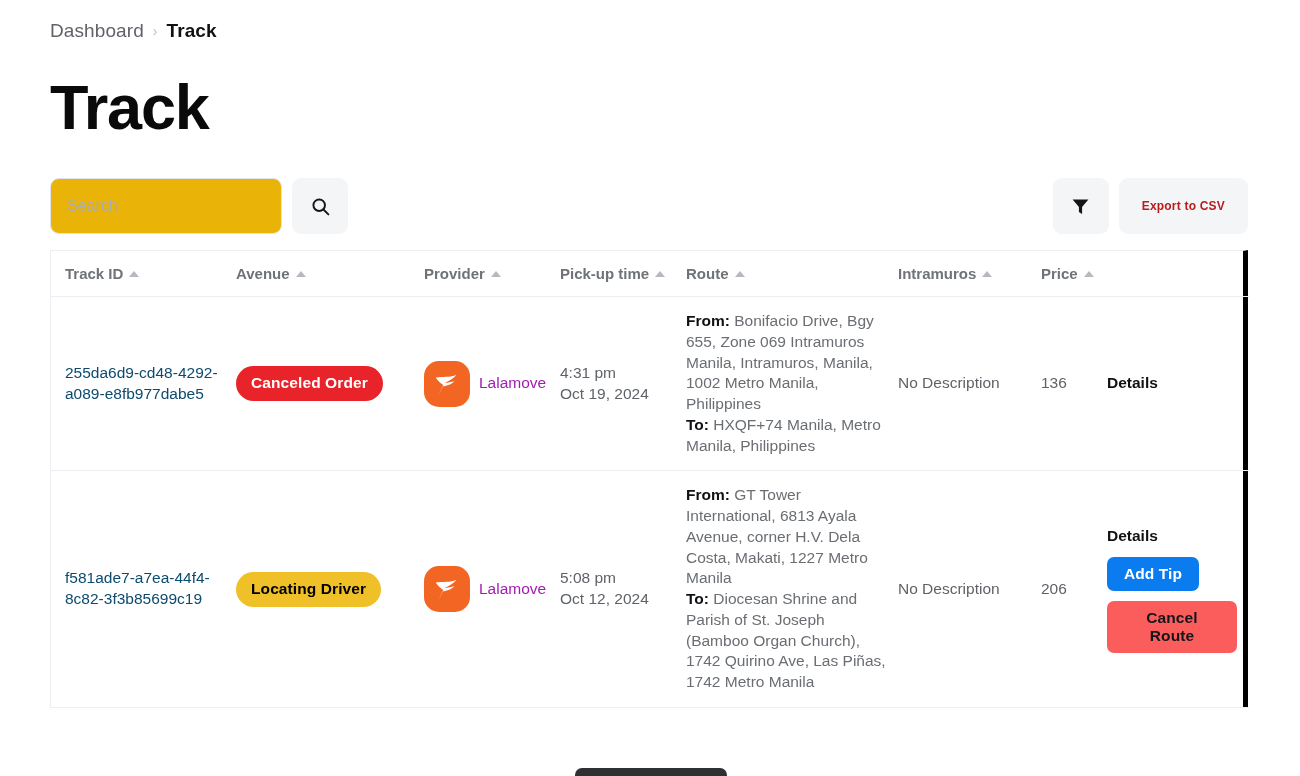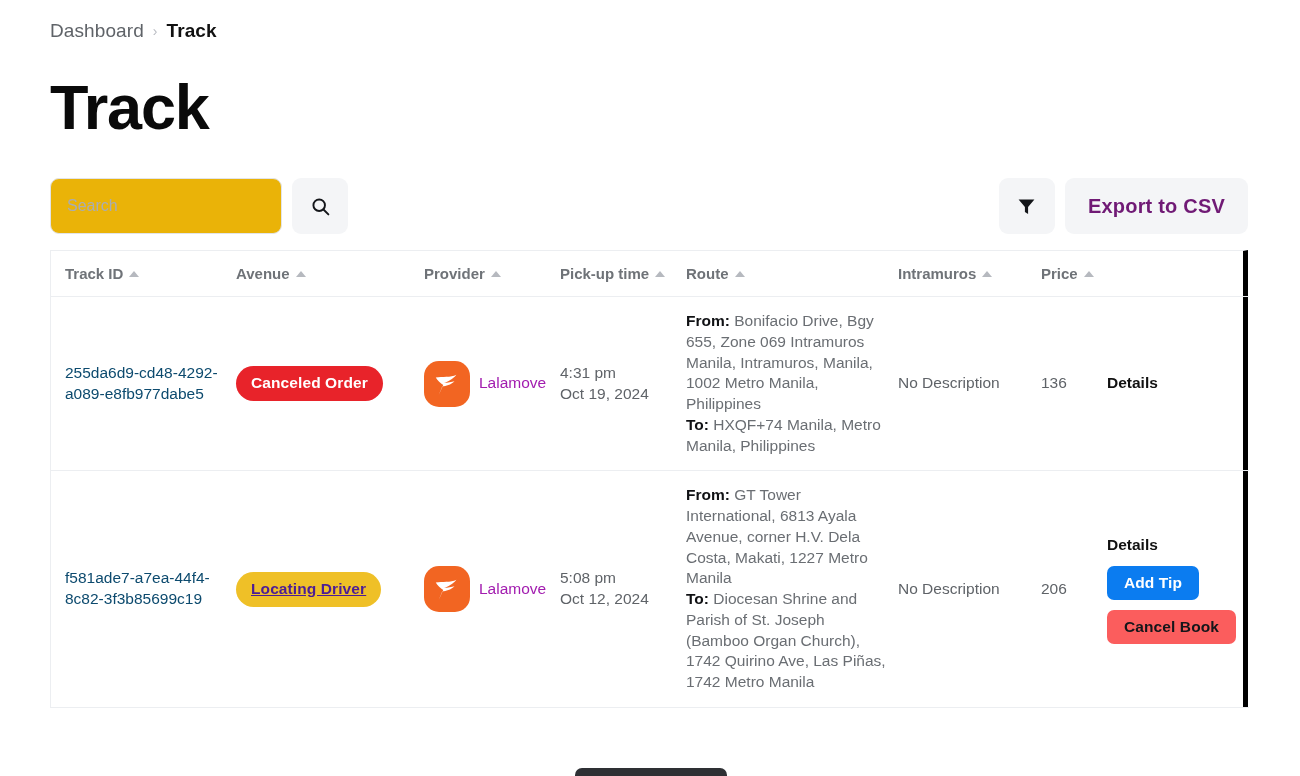--- a/index.html
+++ b/index.html
@@ -43,21 +43,21 @@
   .icon-btn {
     width: 56px; height: 56px; margin-left: 10px;
     background: #f4f5f7; border: none; border-radius: 9px;
     display: flex; align-items: center; justify-content: center; cursor: pointer;
   }
   .toolbar-right { margin-left: auto; display: flex; align-items: center; gap: 10px; }
   .csv-btn {
     height: 56px; padding: 0 23px;
     background: #f4f5f7; border: none; border-radius: 9px;
     font-family: "Liberation Sans", sans-serif;
-    font-size: 20px; font-weight: 700; color: #701a75; cursor: pointer;
+    font-size: 12px; font-weight: 700; color: #b91c1c; cursor: pointer;
     letter-spacing: .2px;
   }
 
   
   .table-wrap {
     margin-top: 16px; width: 1198px;
     border-left: 1px solid #eceef1; border-right: 5px solid #000000;
     border-top: 1px solid #eceef1;
   }
   table { width: 100%; border-collapse: collapse; table-layout: fixed; }
@@ -90,21 +90,21 @@
   .col-act    { width: 142px; }
 
   .track-id { word-break: break-word; color: #0c4a6e; }
 
   .badge {
     display: inline-block; border-radius: 999px;
     padding: 7px 15px; font-size: 15.5px; font-weight: 700;
     letter-spacing: .1px; white-space: nowrap; cursor: pointer;
   }
   .badge.canceled { background: #e8232a; color: #fff; }
-  .badge.locating { background: #efc027; color: #4c1d95; text-decoration: underline; }
+  .badge.locating { background: #efc027; color: #000000; }
 
   .provider { display: flex; align-items: center; gap: 9px; }
   .prov-logo {
     width: 46px; height: 46px; flex: 0 0 46px;
     background: #f26522; border-radius: 15px;
     display: flex; align-items: center; justify-content: center;
   }
   .prov-name { font-size: 15.5px; color: #a21caf; }
 
   .pickup { color: #5f6368; }
@@ -283,21 +283,21 @@
           </td>
           <td>
             <span>No Description</span>
           </td>
           <td>
             <span>206</span>
           </td>
           <td class="actions">
             <span class="details-link">Details</span>
             <button class="act-btn tip">Add Tip</button>
-            <button class="act-btn cancel">Cancel Book</button>
+            <button class="act-btn cancel">Cancel Route</button>
           </td>
         </tr>
 
       </tbody>
     </table>
   </div>
 
   <div class="pagination-peek"></div>
 </div>
 

